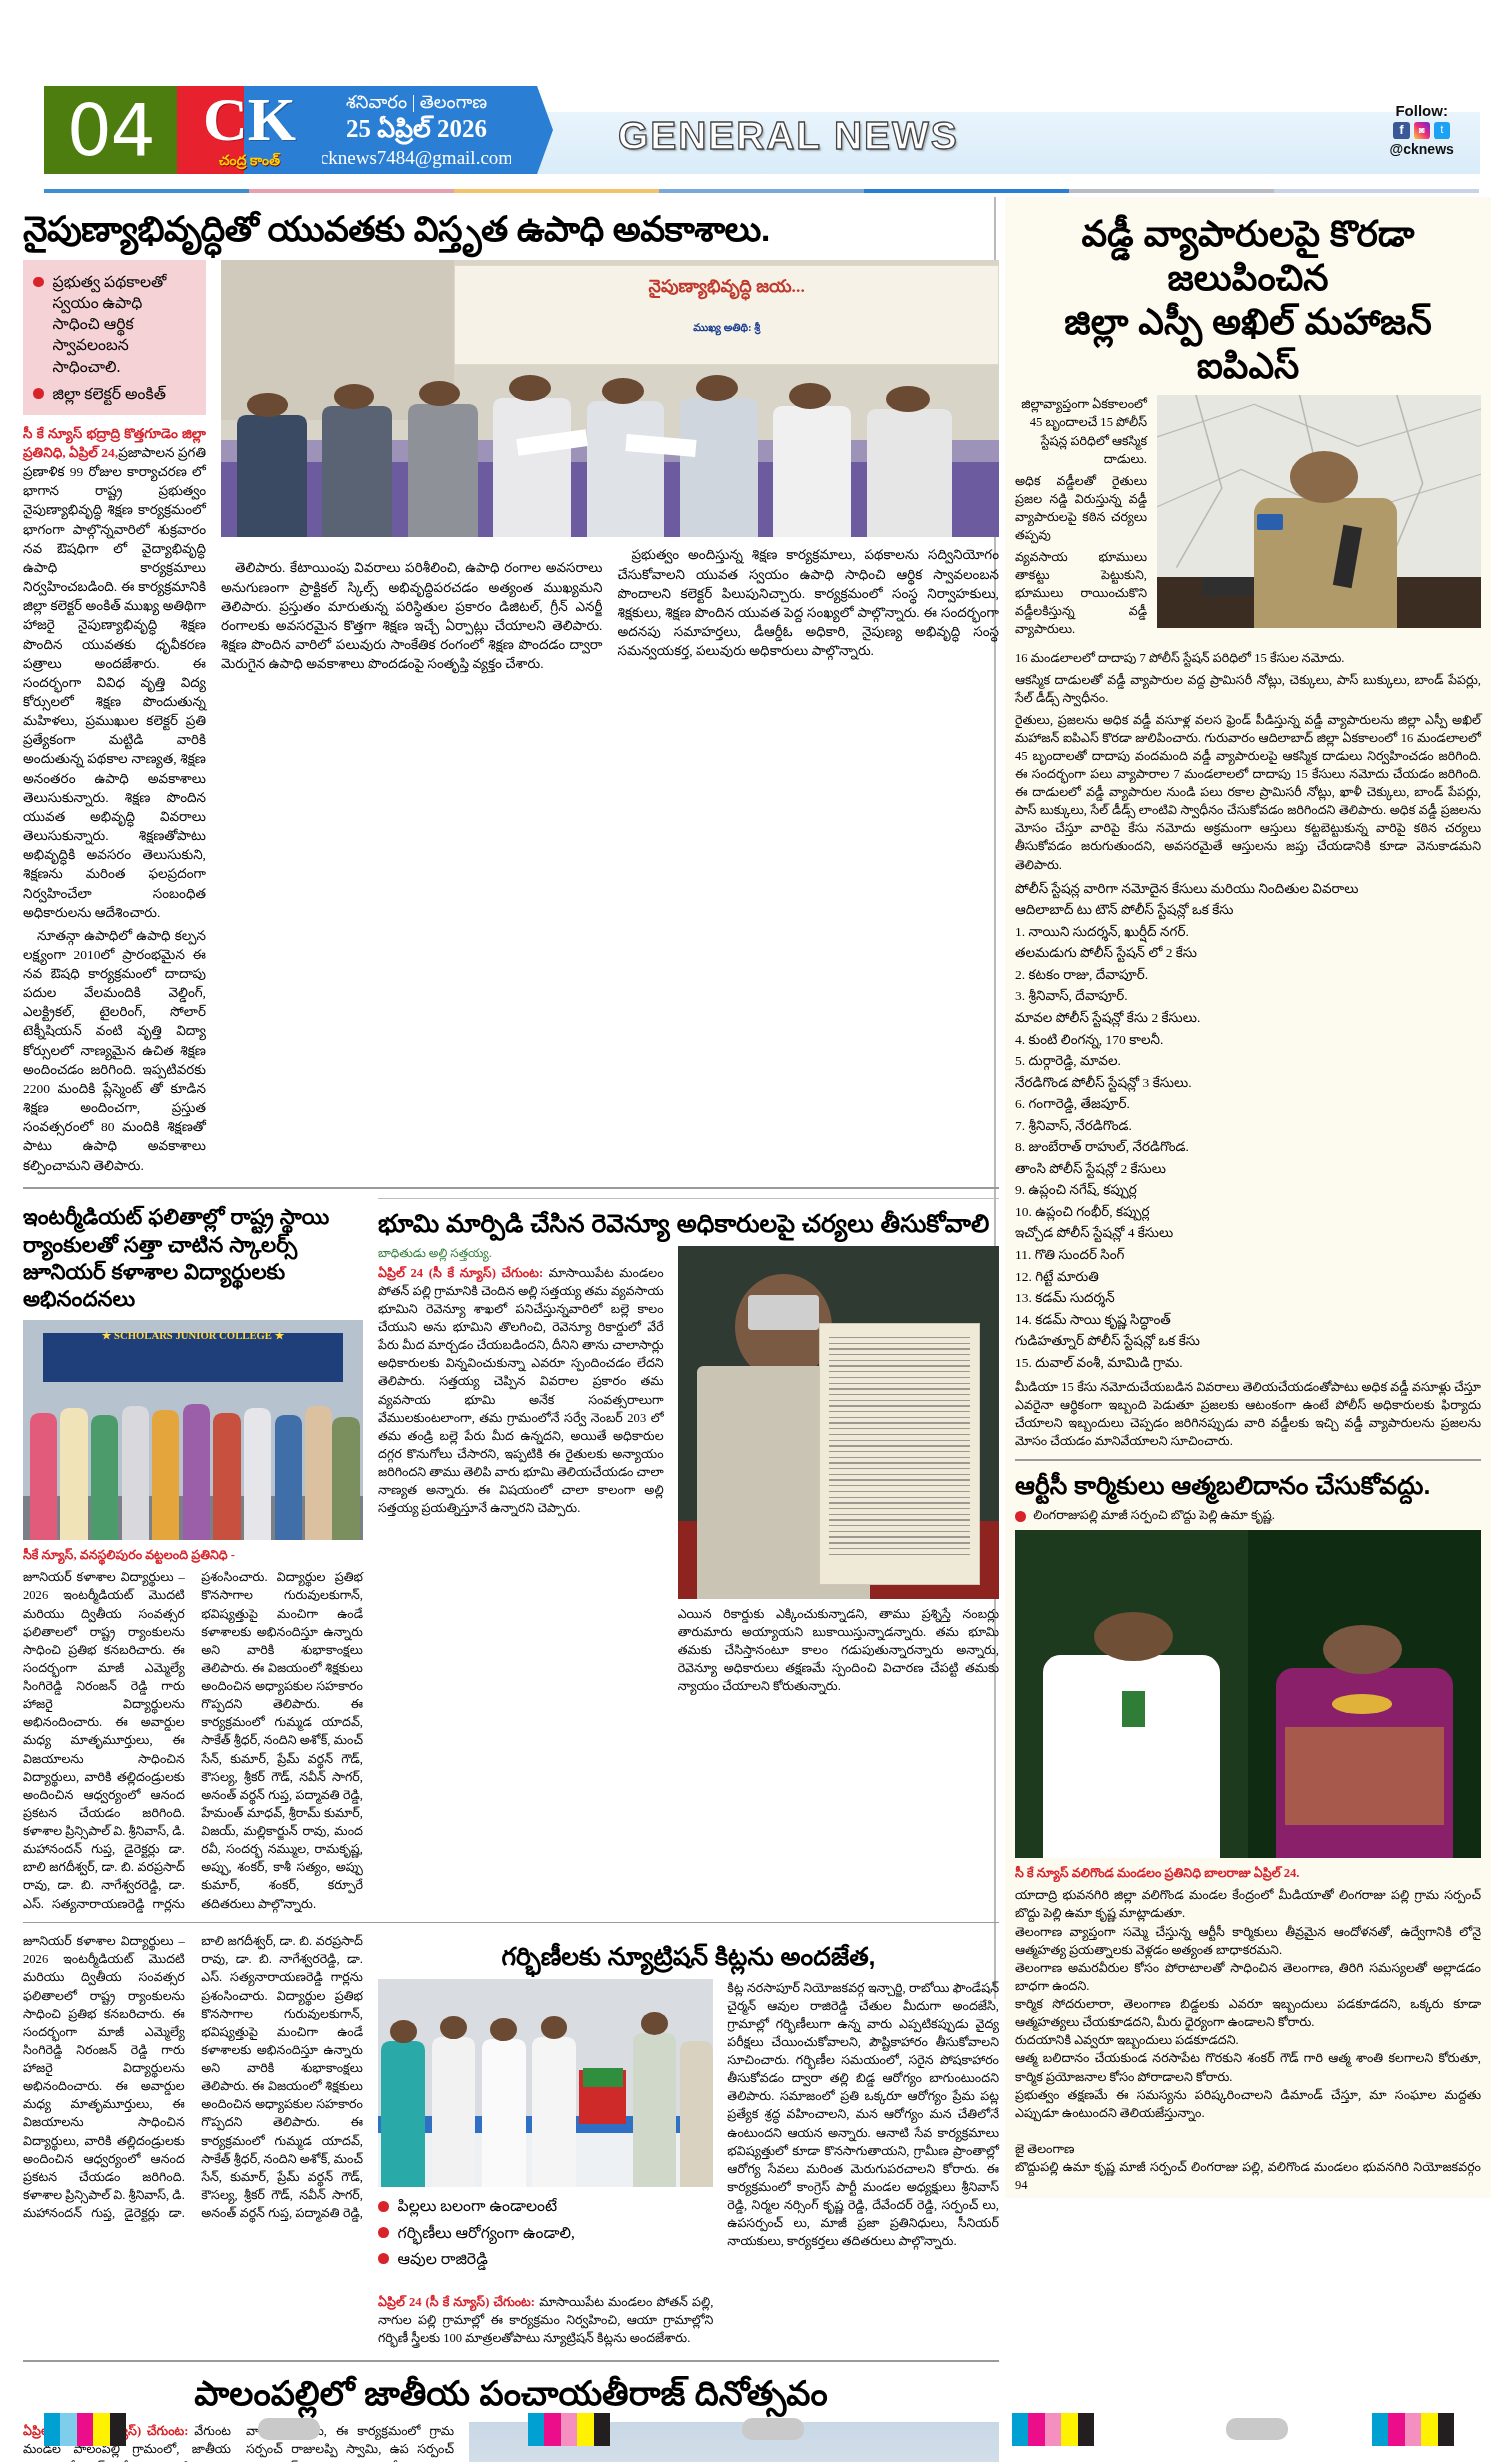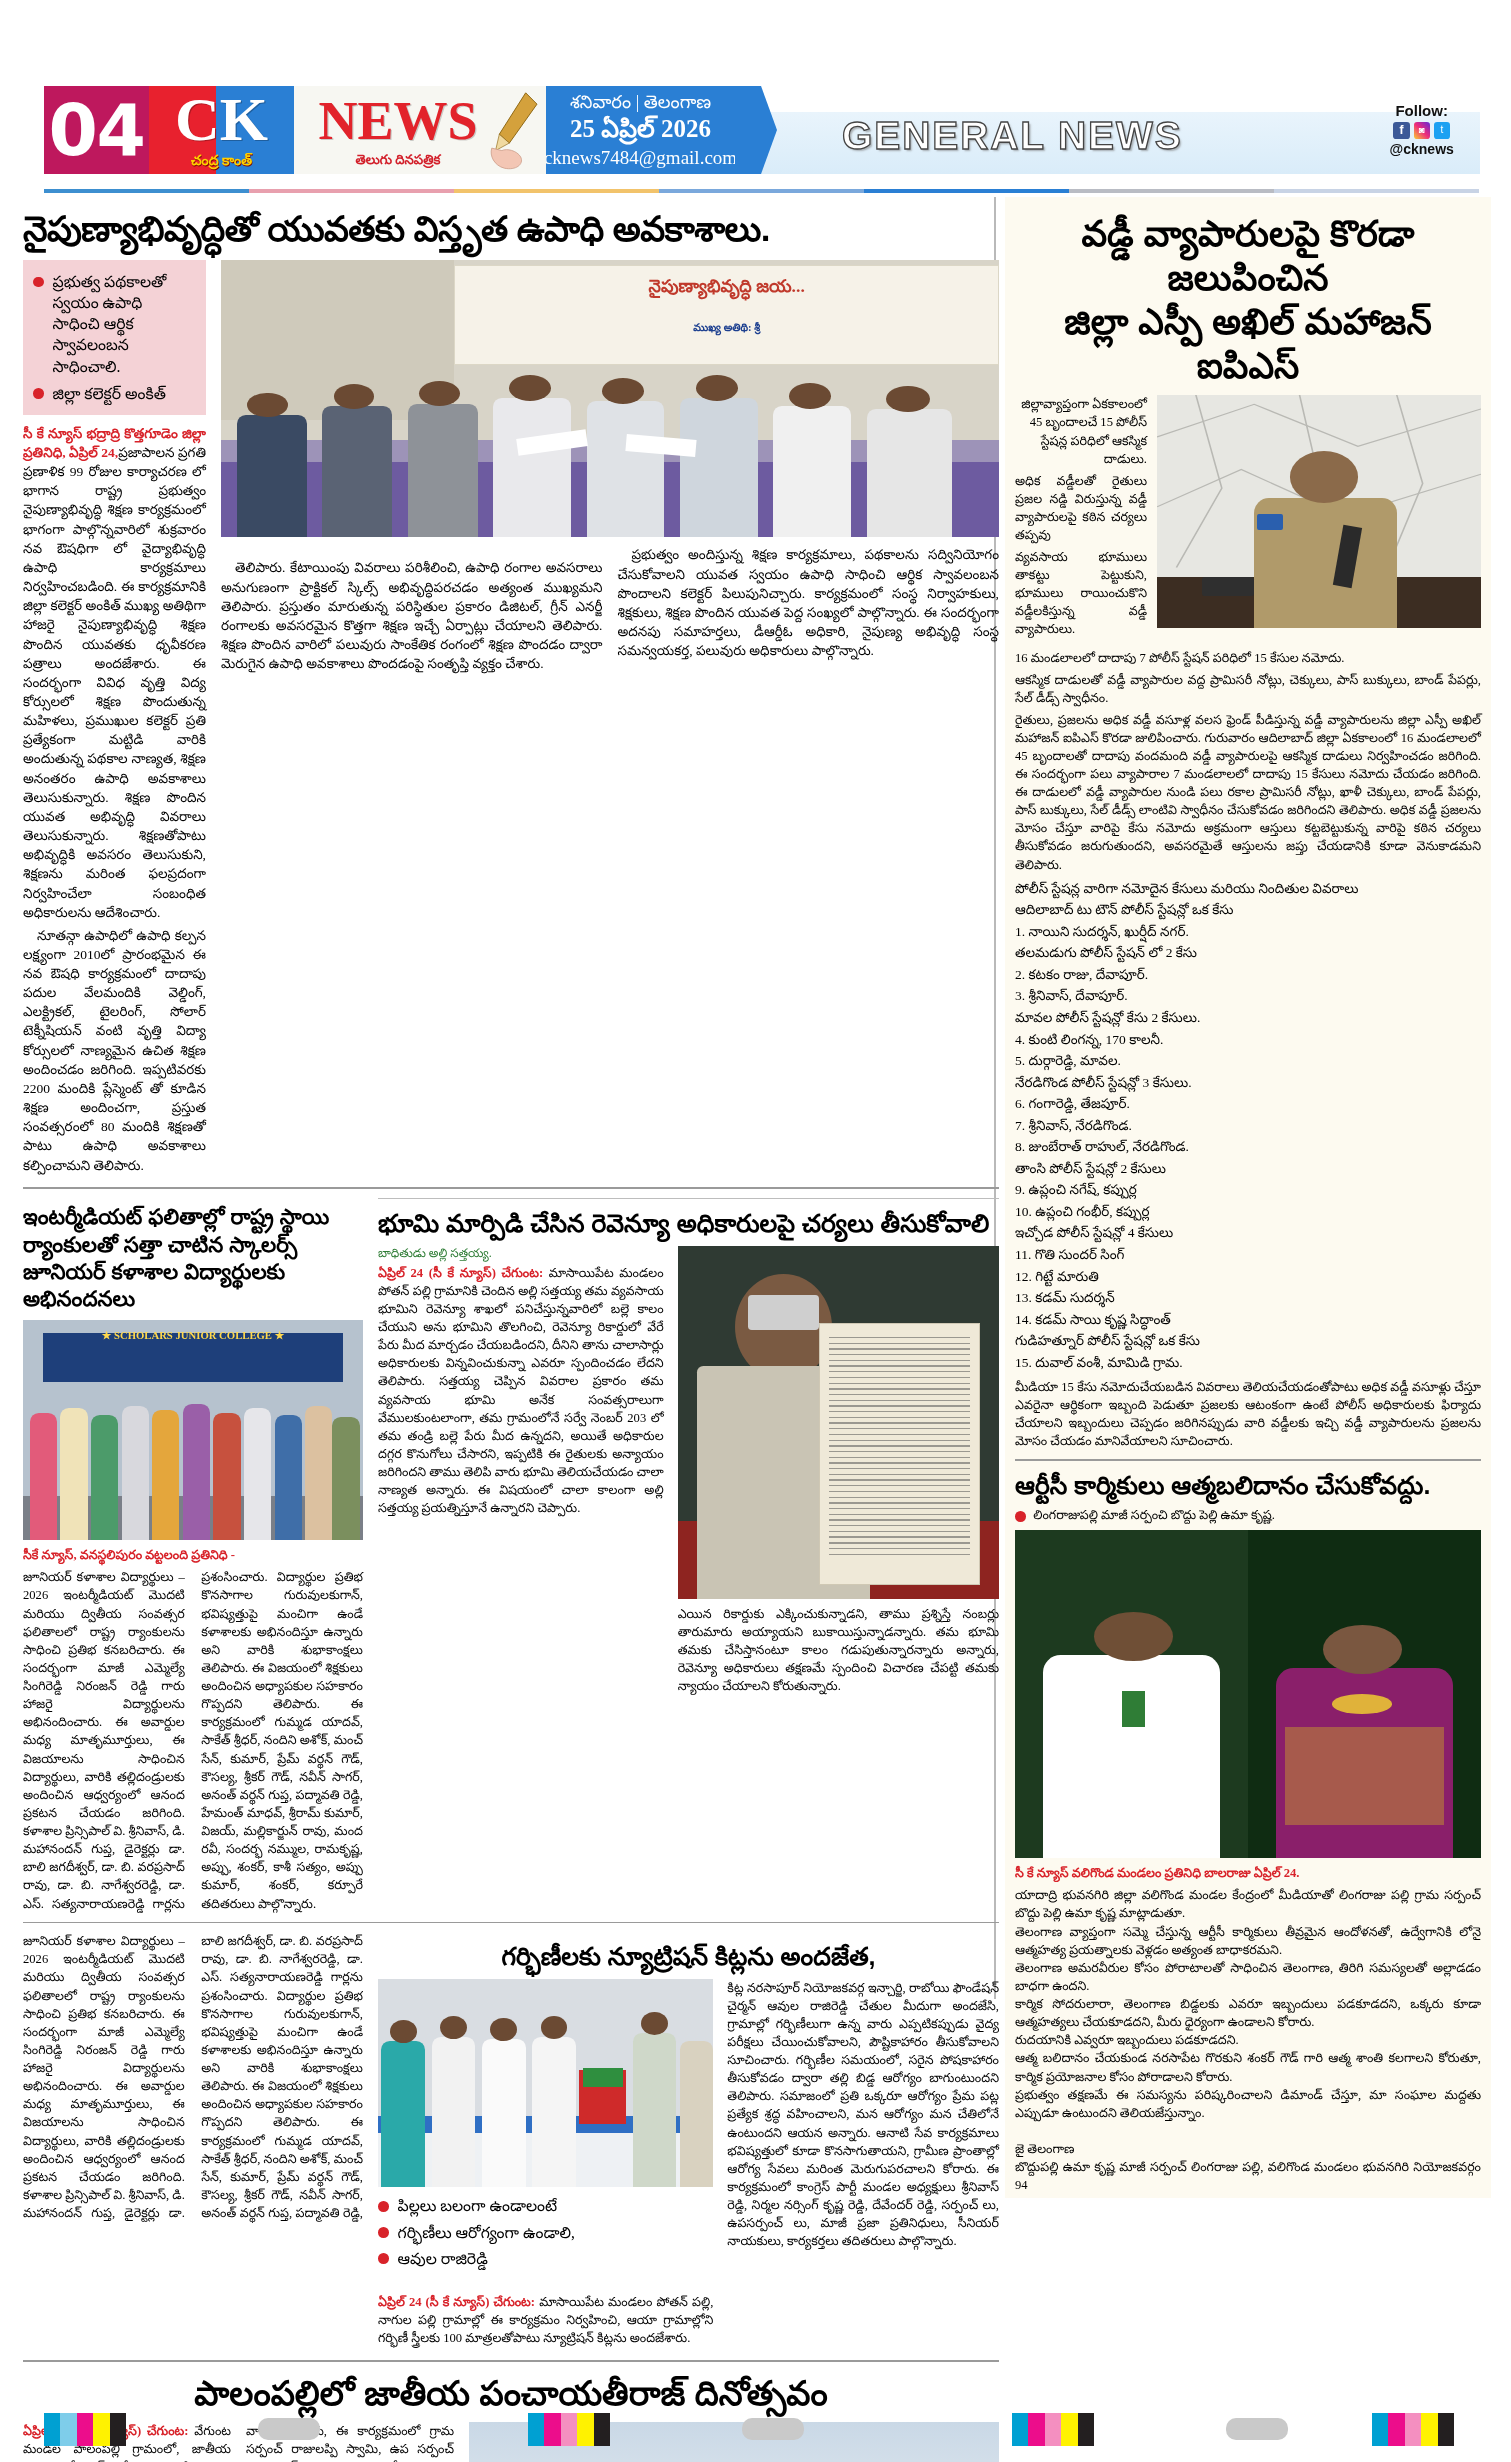--- a/index.html
+++ b/index.html
@@ -16,23 +16,23 @@
   
   .masthead {
     position:absolute; left:0; top:0; width:1512px; height:195px;
     background:#ffffff;
   }
   .mast-inner {
     position:absolute; left:44px; top:86px; width:1436px; height:88px;
     display:flex; align-items:stretch;
   }
   .page-num-box {
-    width:105px; background:#be185d; color:#fff;
+    width:133px; background:#4d7c0f; color:#fff;
     display:flex; align-items:center; justify-content:center;
-    font-family:"DejaVu Sans", sans-serif; font-weight:bold; font-size:71px;
+    font-family:"DejaVu Sans", sans-serif; font-weight:normal; font-size:71px;
     letter-spacing:-1.3px; line-height:1;
   }
   .logo-ck {
     width:145px; position:relative;
     background:linear-gradient(90deg,#e8212e 0%,#e8212e 46%,#2a7fd4 46%,#2a7fd4 100%);
     overflow:hidden;
   }
   .logo-ck .ck-word {
     position:absolute; left:5px; top:1.3px; width:135px; text-align:center;
     font-family:"Liberation Serif", serif; font-weight:bold; font-size:62px;
@@ -192,29 +192,20 @@
 <div class="masthead">
   <div class="mast-inner">
 
     <div class="page-num-box">04</div>
 
     <div class="logo-ck">
       <div class="ck-word">CK</div>
       <div class="ck-sub">చంద్ర కాంత్</div>
     </div>
 
-    <div class="logo-news">
-      <div class="news-word">NEWS</div>
-      <div class="news-sub">తెలుగు దినపత్రిక</div>
-      <svg class="pen" viewBox="0 0 86 128">
-        <polygon points="60,4 78,22 34,84 18,70" fill="#d4a13c" stroke="#8a6410" stroke-width="1.5"></polygon>
-        <polygon points="18,70 34,84 12,96" fill="#f0d9a0" stroke="#8a6410" stroke-width="1"></polygon>
-        <path d="M6,92 C2,104 10,120 26,124 C44,128 58,118 52,106 C46,96 30,92 22,96 Z" fill="#f3c6b4" stroke="#c99a85" stroke-width="1.2"></path>
-      </svg>
-    </div>
 
     <div class="mast-date">
       <div class="d1">
         <span>శనివారం</span>
         <span>|</span>
         <span>తెలంగాణ</span>
       </div>
       <div class="d2">25  ఏప్రిల్ 2026</div>
       <div class="d3">cknews7484@gmail.com</div>
     </div>

